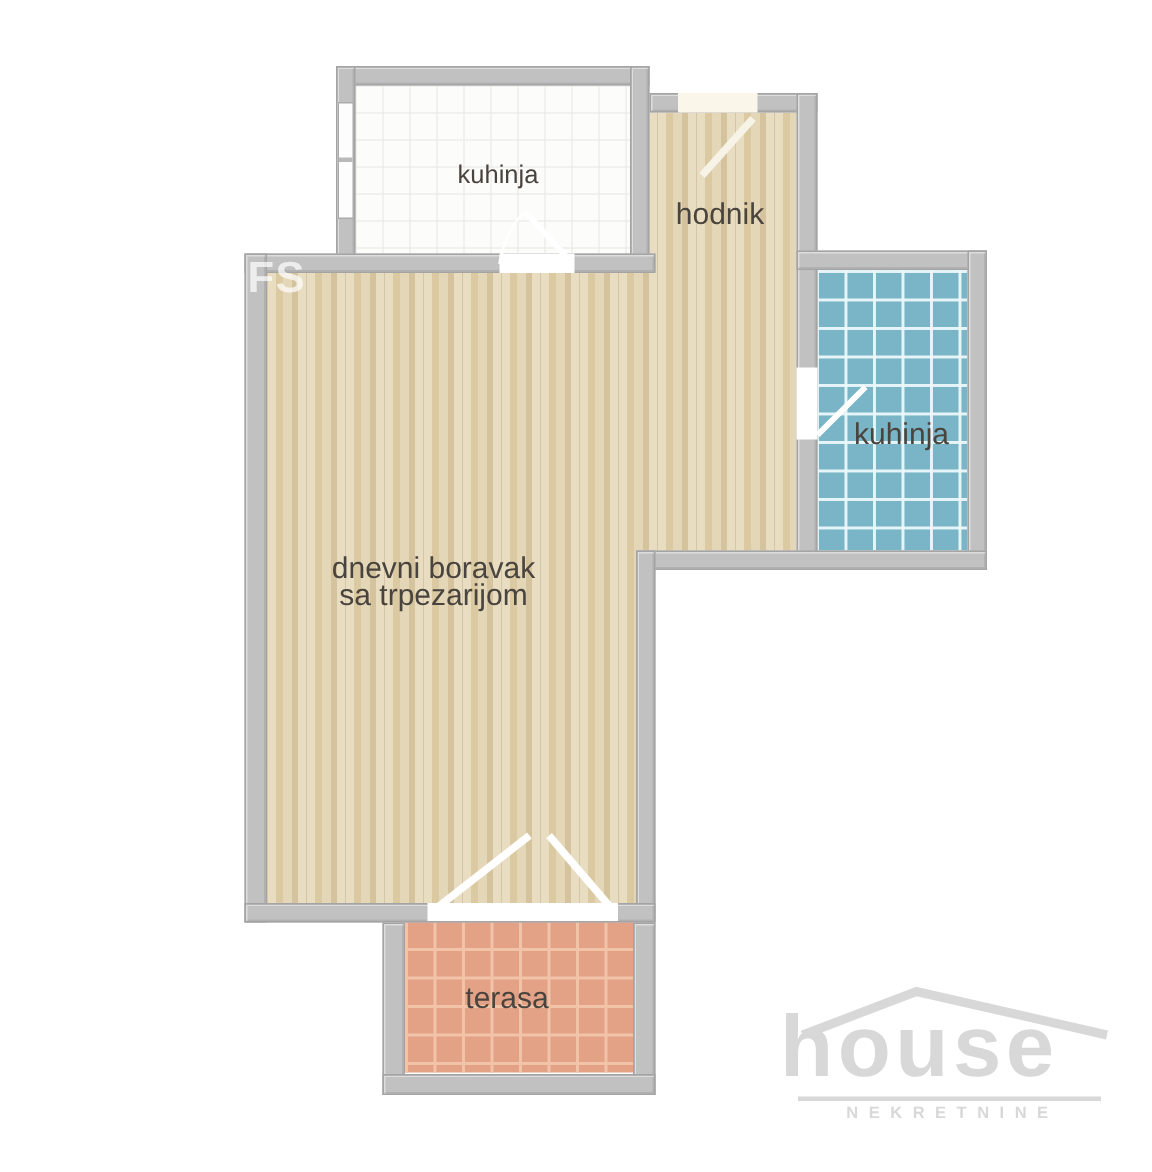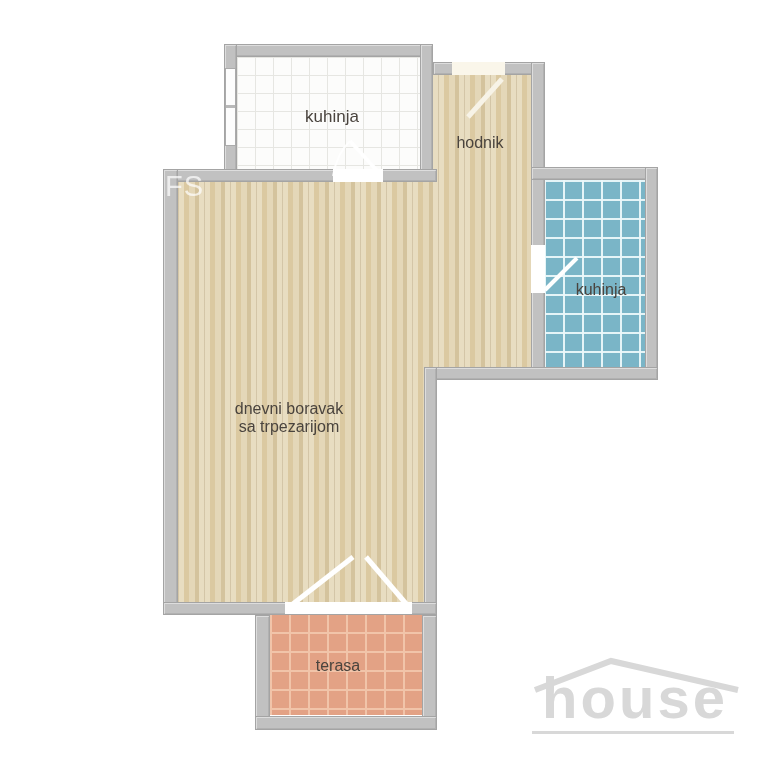--- a/index.html
+++ b/index.html
@@ -22,26 +22,26 @@
     background-size:19px 19px;}
   .wood{background-color:var(--wood,#ded0ae);
     background-image:
       repeating-linear-gradient(90deg,rgba(140,115,75,.22) 0 1px,rgba(0,0,0,0) 1px 26px),
       repeating-linear-gradient(90deg,#e8ddc1 0 6px,#dbc9a1 6px 11px,#e4d7b8 11px 17px,#d4c39d 17px 21px,#e8ddc1 21px 26px);}
   .gap{position:absolute;background:#ffffff;}
   .gap.cream{background:#faf6ea;}
   .window{position:absolute;background:#fdfdfd;border:1px solid #ababab;box-sizing:border-box;}
   .window .mullion{position:absolute;left:0;right:0;height:3px;background:#b9b9b9;}
   .room-label{position:absolute;transform:translate(-50%,-50%);
-    font-size:16px;color:var(--label,#4a443e);white-space:nowrap;text-align:center;line-height:18px;}
+    font-size:20px;color:var(--label,#4a443e);white-space:nowrap;text-align:center;line-height:18px;}
   .overlay{position:absolute;left:0;top:0;pointer-events:none;}
   .watermark{position:absolute;transform:translate(-50%,-50%);font-size:29px;
-    color:rgba(255,255,255,.7);letter-spacing:1px;font-weight:normal;}
+    color:rgba(255,255,255,.7);letter-spacing:1px;font-weight:bold;}
   #logo{position:absolute;left:520px;top:650px;width:230px;height:110px;color:var(--logo,#d8d8d8);}
-  #logo .logo-title{position:absolute;left:0;top:18px;width:100%;text-align:center;
+  #logo .logo-title{position:absolute;left:0;top:18px;width:100%;
     font-size:58px;font-weight:bold;letter-spacing:3px;line-height:60px;}
   #logo .logo-underline{position:absolute;left:12px;top:81px;width:202px;height:3px;
     background:var(--logo,#d8d8d8);}
   #logo .logo-subtitle{position:absolute;left:0;top:86px;width:100%;text-align:center;
     font-size:11px;font-weight:bold;letter-spacing:7px;}
 </style>
 </head>
 <body>
 
 <div id="stage">
@@ -85,29 +85,30 @@
     <path d="M350,141 Q337,153 333,176" stroke="rgba(255,255,255,.85)" stroke-width="2" fill="none"></path>
     <line x1="502" y1="79" x2="468" y2="117" stroke="#f7f3e7" stroke-width="5"></line>
     <line x1="545" y1="290" x2="577" y2="258" stroke="#ffffff" stroke-width="4"></line>
     <line x1="289" y1="607" x2="353" y2="557" stroke="#ffffff" stroke-width="5"></line>
     <line x1="408" y1="606" x2="366" y2="557" stroke="#ffffff" stroke-width="5"></line>
   </svg>
 
   <div class="room-label" style="left:332px;top:117px;font-size:17px;">kuhinja</div>
   <div class="room-label" style="left:480px;top:143px;">hodnik</div>
   <div class="room-label" style="left:601px;top:290px;">kuhinja</div>
-  <div class="room-label" style="left:289px;top:388px;margin-top:30px;">
+  <div class="room-label" style="left:289px;top:388px;">
     <div>dnevni boravak</div>
     <div>sa trpezarijom</div>
   </div>
   <div class="room-label" style="left:338px;top:666px;">terasa</div>
 
   <div class="watermark" style="left:180px;top:186px;">.FS</div>
 
   <div id="logo">
     <svg class="overlay" width="230" height="110" viewBox="0 0 230 110">
       <polyline points="15,40 91,11 218,40" fill="none" stroke="var(--logo,#d8d8d8)" stroke-width="6" stroke-linejoin="miter"></polyline>
     </svg>
     <div class="logo-title">house</div>
     <div class="logo-underline"></div>
+    <div class="logo-subtitle">NEKRETNINE</div>
   </div>
 
 </div>
 
 </body></html>

